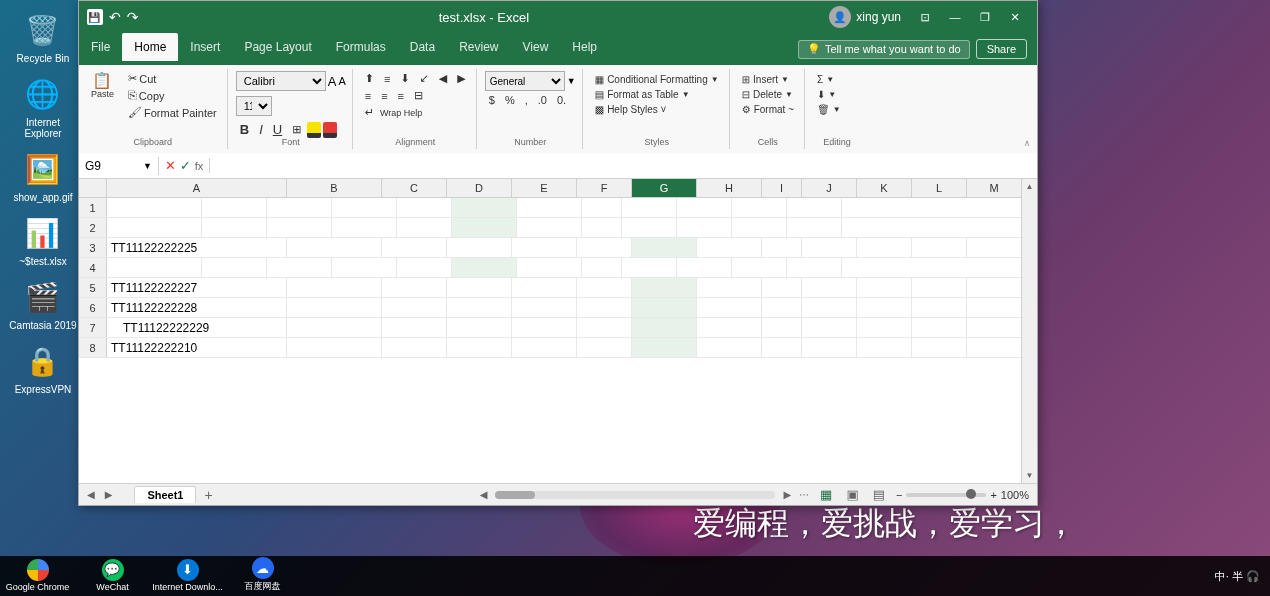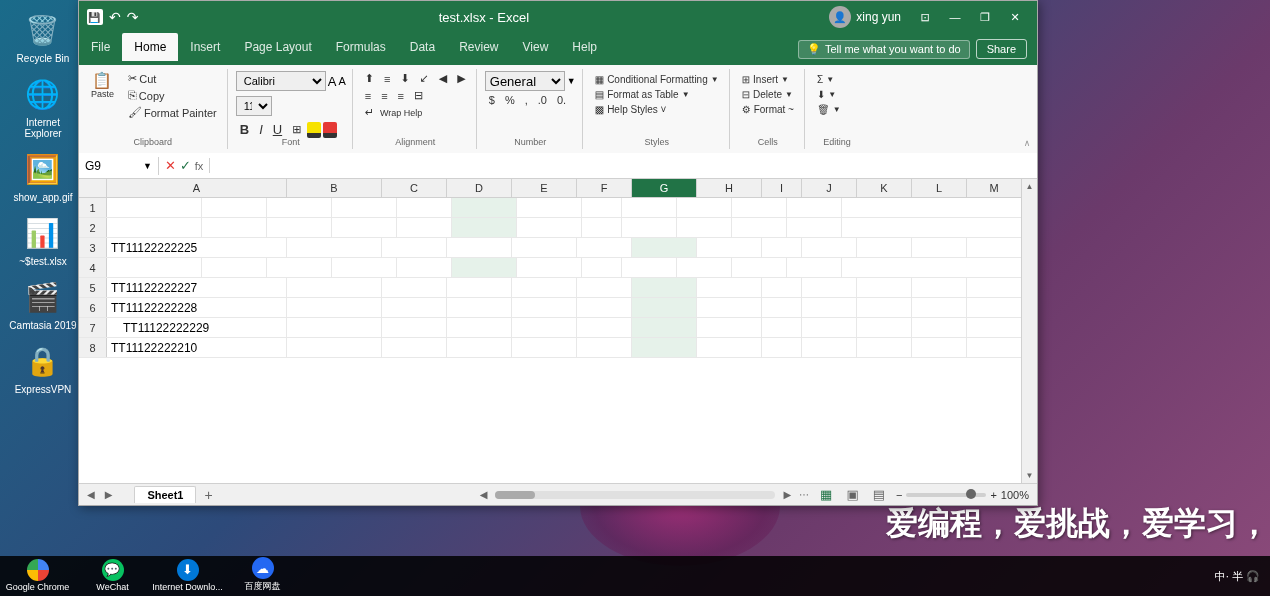--- a/index.html
+++ b/index.html
@@ -85,25 +85,25 @@
       justify-content: center;
       font-size: 28px;
     }
 
     
     .chinese-overlay {
       position: absolute;
       bottom: 50px;
       left: 300px;
       right: 0;
-      text-align: right;
+      text-align: center;
       padding-left: 200px;
       font-size: 32px;
       color: white;
-      font-weight: bold;
+      font-weight: normal;
       text-shadow: 1px 1px 3px rgba(0,0,0,0.5);
       pointer-events: none;
     }
     .chinese-circle {
       position: absolute;
       bottom: 30px;
       left: 580px;
       width: 200px;
       height: 120px;
       background: radial-gradient(ellipse, rgba(180,40,120,0.7) 0%, rgba(100,20,80,0.5) 60%, transparent 100%);
@@ -446,21 +446,21 @@
       height: 20px;
       font-size: 11px;
       border: 1px solid #aaa;
       padding: 1px 3px;
     }
 
     
     .number-format-select {
       width: 80px;
       height: 20px;
-      font-size: 13px;
+      font-size: 10px;
       border: 1px solid #aaa;
     }
 
     
     .ribbon-tabs-row {
       display: flex;
       align-items: stretch;
       height: 32px;
       background: #217346;
     }

